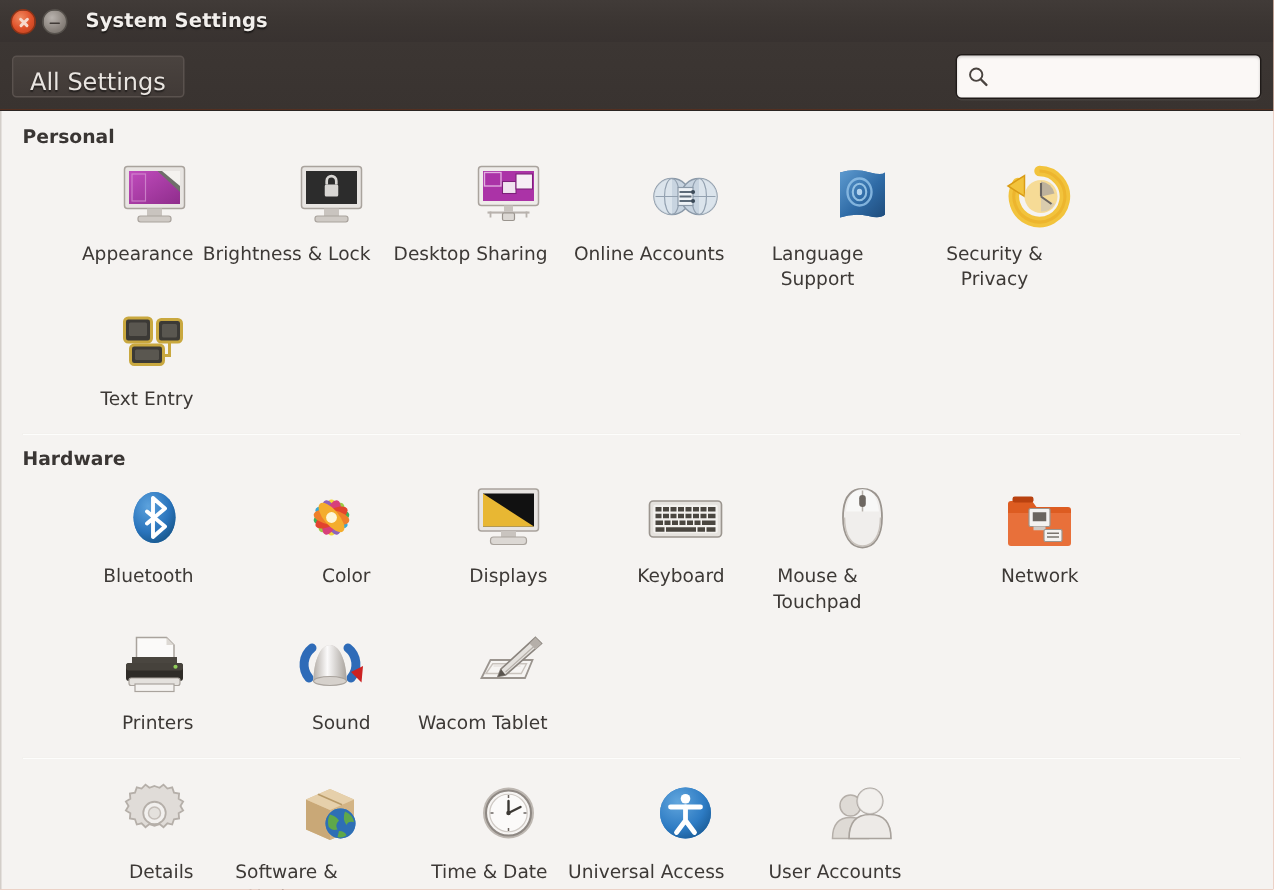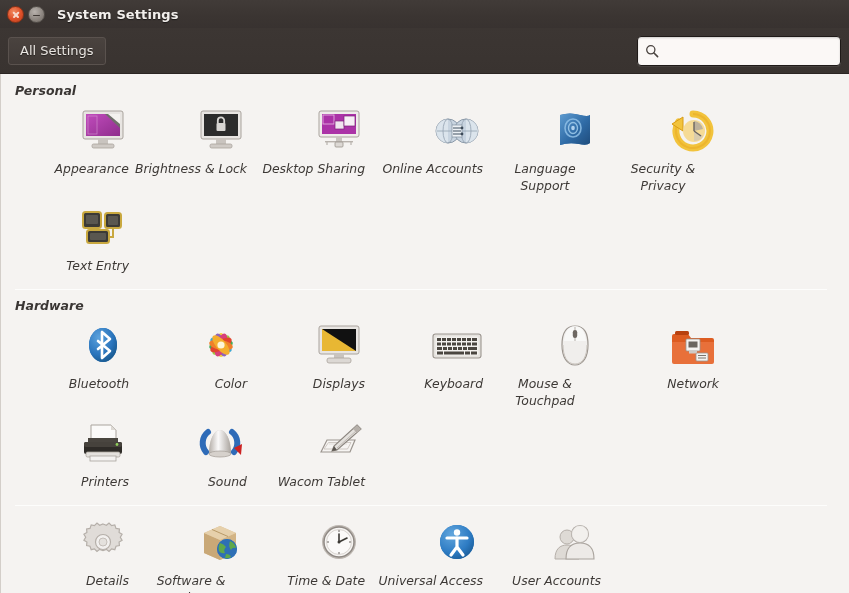--- a/index.html
+++ b/index.html
@@ -65,23 +65,23 @@
     height: 46px;
     background: linear-gradient(to bottom, #3c3633 0%, #393330 100%);
     display: flex; align-items: center;
     padding: 0 8px;
     flex: none;
     border-bottom: 1px solid #2b2523;
   }
   .allsettings {
     height: 28px;
     padding: 0 11px;
-    display: flex; align-items: center;
+    display: flex; align-items: flex-end;
     color: #e9e5e1;
-    font-size: 13px;
+    font-size: 16px;
     background: linear-gradient(to bottom, #4a433f 0%, #413a37 100%);
     border: 1px solid #5a524e;
     border-radius: 3px;
     text-shadow: 0 1px 1px rgba(0,0,0,.5);
     cursor: default;
   }
   .search-wrap { margin-left: auto; }
   .searchbox {
     width: 204px; height: 30px;
     background: #fbf8f6;
@@ -103,21 +103,21 @@
 
   
   .content {
     flex: 1;
     background: #f5f3f1;
     border-left: 1px solid #d3cec9;
     overflow: hidden;
     position: relative;
     padding: 0 14px 0 12px;
   }
-  .section { padding-top: 9px; font-style: italic; }
+  .section { padding-top: 9px; }
   .section-title {
     font-size: 12.5px;
     font-weight: bold;
     color: #3a3634;
     margin: 0 0 5px 2px;
   }
   .grid {
     display: flex; flex-wrap: wrap;
   }
   .tile {

